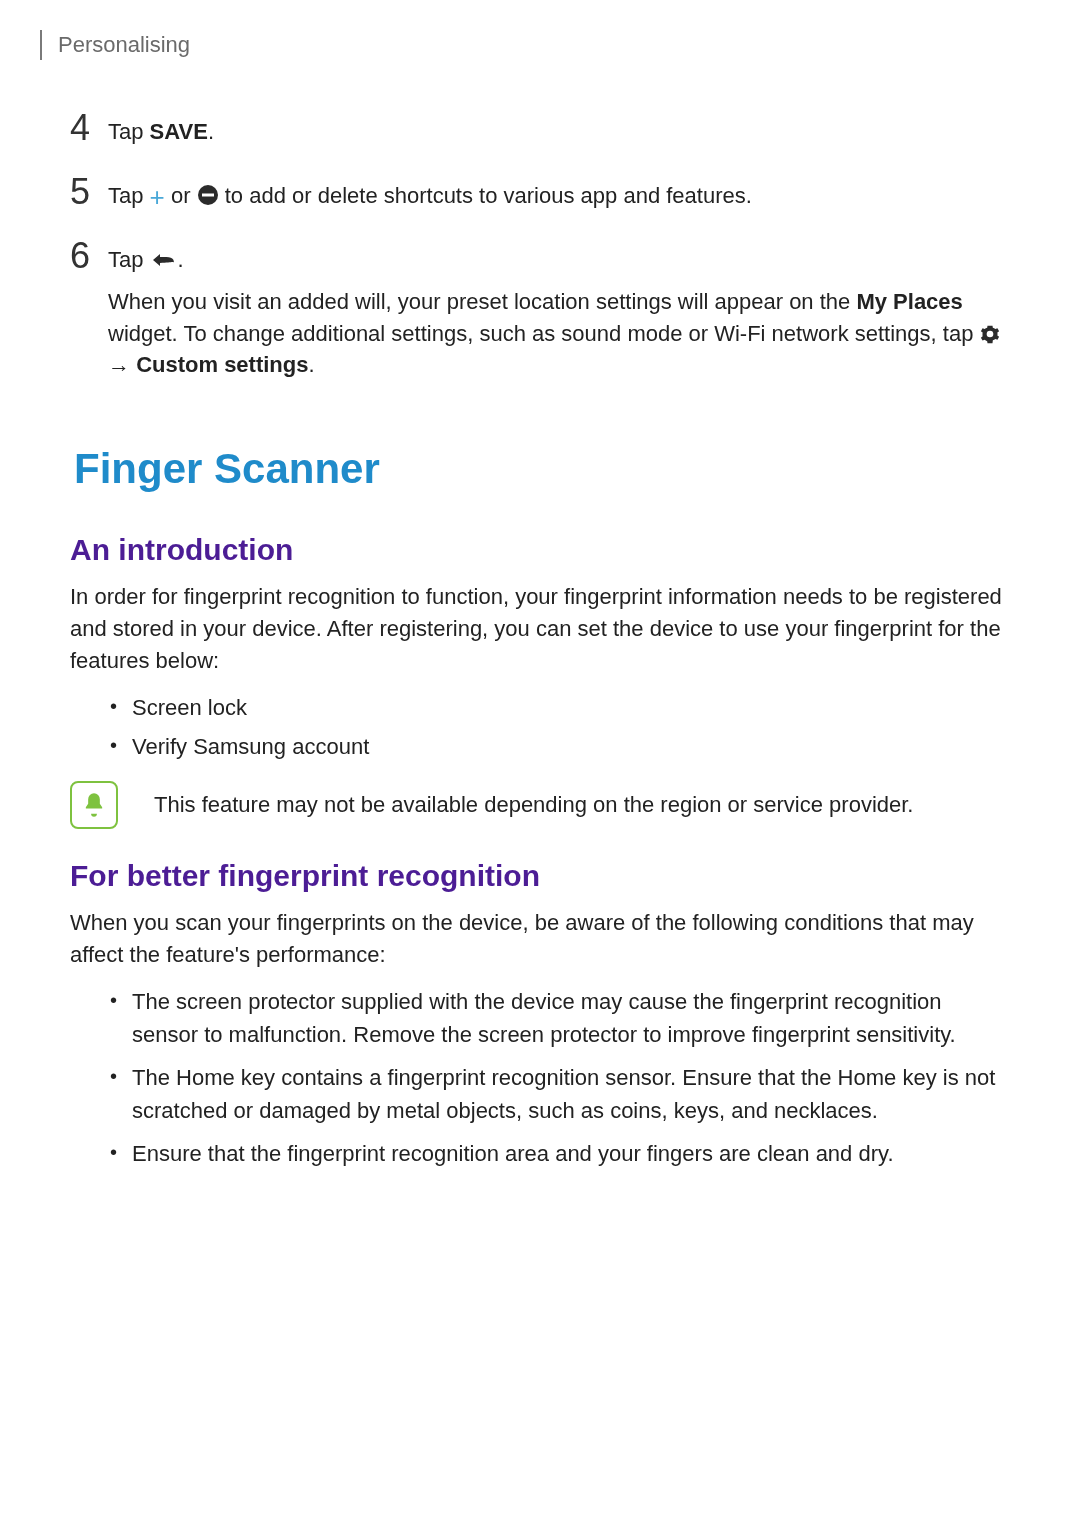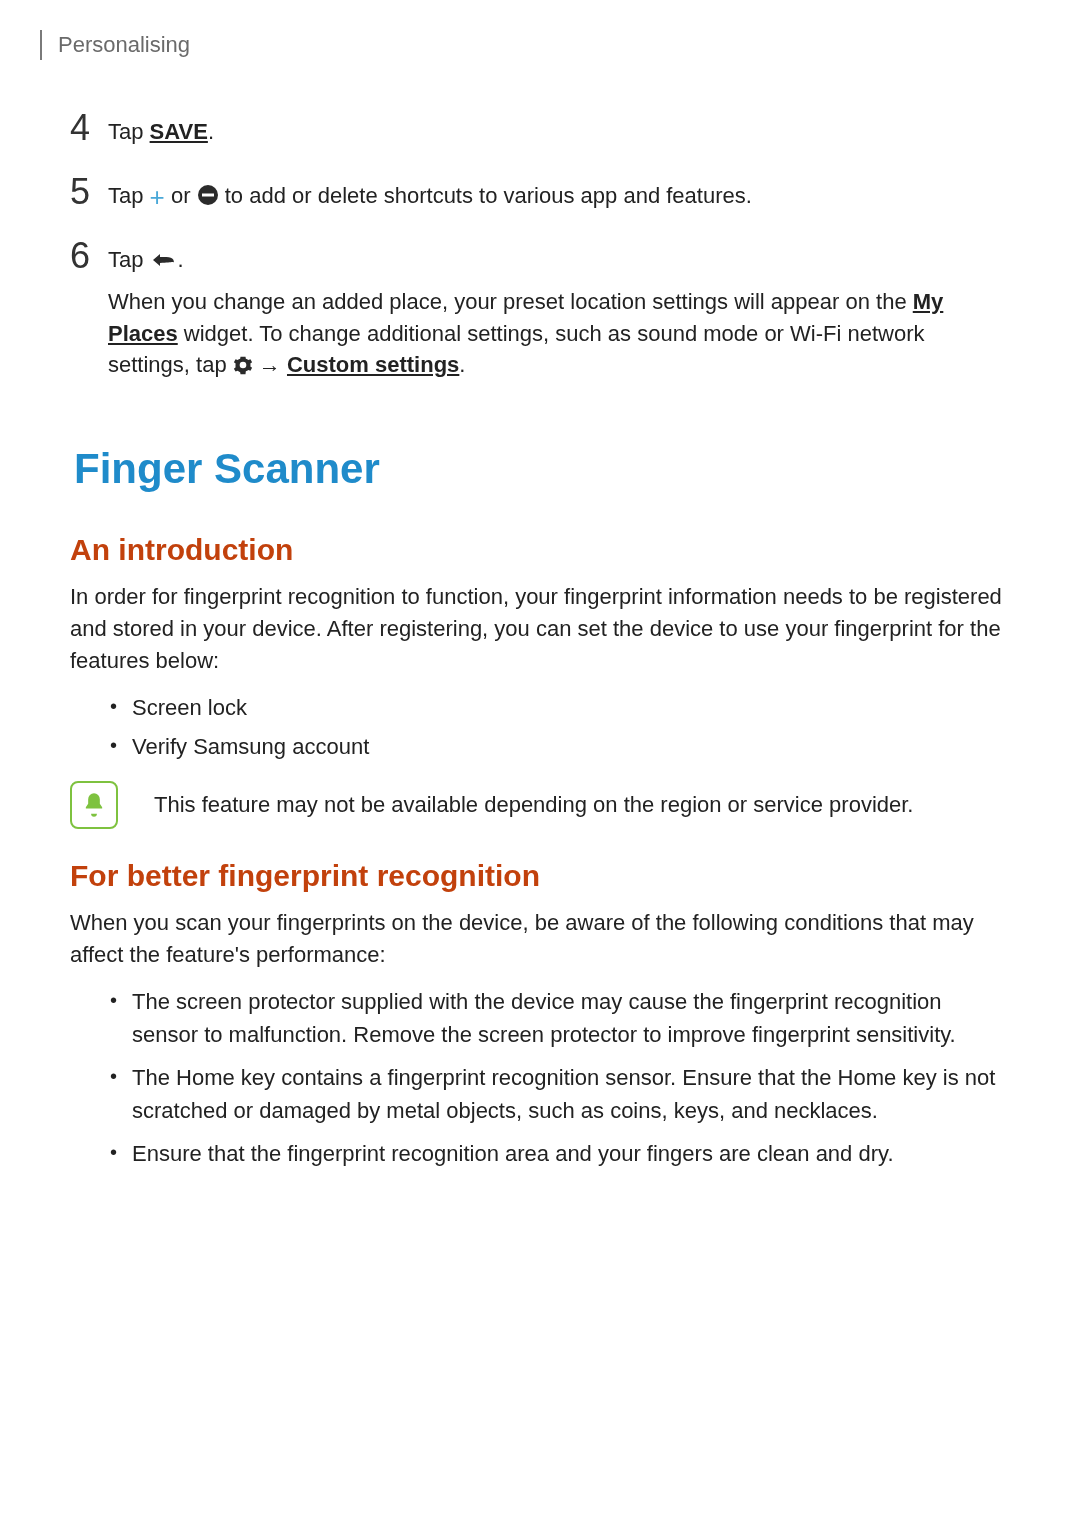--- a/index.html
+++ b/index.html
@@ -45,36 +45,36 @@
     font-family: "Segoe UI Light", "Helvetica Neue", Arial, sans-serif;
   }
   .step-body {
     font-size: 22px;
     line-height: 1.45;
     padding-top: 6px;
     flex: 1;
   }
   .step-body p { margin: 0 0 4px 0; }
   .step-body .indent { margin-top: 10px; }
-  .bold { font-weight: 700; text-decoration: underline; }
+  .bold { font-weight: 700; }
   .inline-icon {
     display: inline-block;
     vertical-align: -3px;
   }
   .inline-icon.plus { color:#4aa8d8; font-size:26px; font-weight:300; line-height:0; }
   .h1 {
     font-size: 42px;
     font-weight: 700;
     color: #1f8bca;
     margin: 60px 0 40px 4px;
   }
   .h2 {
     font-size: 30px;
     font-weight: 700;
-    color: #c2410c;
+    color: #4c1d95;
     margin: 30px 0 14px 0;
   }
   .para {
     font-size: 22px;
     line-height: 1.45;
     margin: 0 0 14px 0;
   }
   ul.dotlist {
     list-style: none;
     padding: 0 0 0 40px;
@@ -160,21 +160,21 @@
     <div class="step-body">
       <p>
         <span>Tap </span>
         <span class="inline-icon">
           <svg width="28" height="20" viewBox="0 0 28 20">
               <path d="M3 10 L10 4 L10 7 C20 7 24 7 24 13 C24 11 20 13 10 13 L10 16 Z" fill="#2b2b2b"></path>
             </svg>
         </span><span>.</span>
       </p>
       <p class="indent">
-        <span>When you change an added place, your preset location settings will appear on the </span><span class="bold">My Places</span><span> widget. To change additional settings, such as sound mode or Wi-Fi network settings, tap </span>
+        <span>When you visit an added will, your preset location settings will appear on the </span><span class="bold">My Places</span><span> widget. To change additional settings, such as sound mode or Wi-Fi network settings, tap </span>
         <span class="inline-icon">
           <svg width="20" height="20" viewBox="0 0 24 24">
               <path fill="#2b2b2b" d="M12 8a4 4 0 1 0 0 8 4 4 0 0 0 0-8zm9 4c0 .6-.06 1.2-.17 1.76l2.1 1.64-2 3.46-2.48-1a8.9 8.9 0 0 1-3.05 1.77L15 23h-6l-.4-2.37a8.9 8.9 0 0 1-3.05-1.77l-2.48 1-2-3.46 2.1-1.64A9.2 9.2 0 0 1 3 12c0-.6.06-1.2.17-1.76L1.07 8.6l2-3.46 2.48 1A8.9 8.9 0 0 1 8.6 4.37L9 2h6l.4 2.37a8.9 8.9 0 0 1 3.05 1.77l2.48-1 2 3.46-2.1 1.64c.11.56.17 1.16.17 1.76z"></path>
             </svg>
         </span><span> → </span><span class="bold">Custom settings</span><span>.</span>
       </p>
     </div>
   </div>
 
   <div class="h1">Finger Scanner</div>

